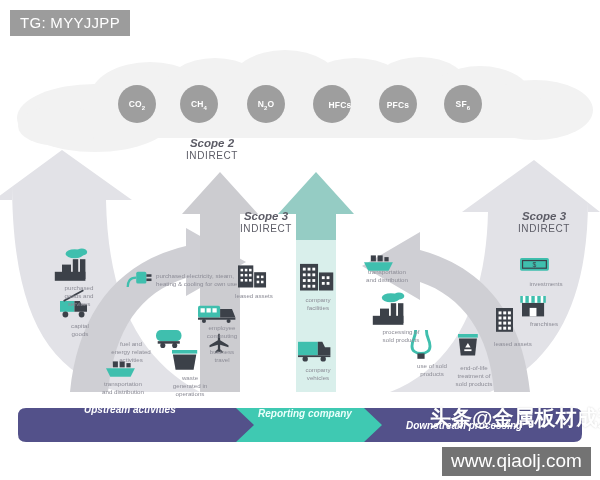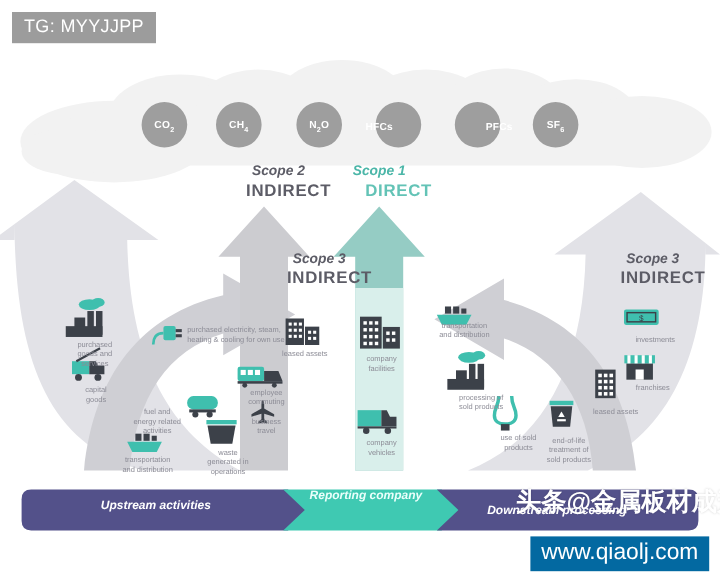--- a/index.html
+++ b/index.html
@@ -27,22 +27,22 @@
     color:#ffffff;font-size:8.5px;font-weight:bold;
     letter-spacing:.2px;text-align:center;width:40px;
   }
   .gas-txt sub{font-size:6px;}
 
   .scope-title{
     font-style:italic;font-weight:bold;font-size:11.5px;
     text-align:center;white-space:nowrap;line-height:1.15;
   }
   .scope-sub{
-    font-weight:bold;font-size:14px;letter-spacing:.6px;
-    text-align:right;white-space:nowrap;line-height:1.2;
+    font-weight:normal;font-size:10px;letter-spacing:.6px;
+    text-align:center;white-space:nowrap;line-height:1.2;
   }
   .gray-scope{color:#5c5c66;}
   .gray-scope .scope-sub{color:#5c5c66;}
   .teal-scope{color:#4bb6a8;}
   .teal-scope .scope-sub{color:#63c3b6;}
 
   .cat{
     color:#8c8c96;font-size:6.2px;line-height:1.32;
     text-align:center;white-space:pre-line;
   }
@@ -63,21 +63,21 @@
   .wm-cn{
     position:absolute;z-index:60;
     left:430px;top:404px;
     font-size:21px;font-weight:bold;color:#ffffff;
     white-space:nowrap;letter-spacing:0px;
     text-shadow:0 0 2px rgba(0,0,0,.18);
   }
   .wm-url{
     position:absolute;z-index:60;
     left:442px;top:447px;
-    background:#0369a1;color:#ffffff;
+    background:#737373;color:#ffffff;
     font-size:19px;padding:3px 9px 4px 9px;
     white-space:nowrap;
   }
 </style>
 </head>
 <body>
 
 <div id="stage">
 
   <svg id="scene" viewBox="0 0 600 480">
@@ -331,33 +331,29 @@
 
       <path d="M 364,408 l 210,0 q 8,0 8,8 l 0,18 q 0,8 -8,8 l -210,0 l 18,-17 Z" fill="#53518a"></path>
     </g>
   </svg>
 
   <div class="tg-tag">TG: MYYJJPP</div>
 
   <div class="lbl gas-txt" style="left:117px;top:99px;">CO<sub>2</sub></div>
   <div class="lbl gas-txt" style="left:179px;top:99px;">CH<sub>4</sub></div>
   <div class="lbl gas-txt" style="left:246px;top:99px;">N<sub>2</sub>O</div>
-  <div class="lbl gas-txt" style="left:296px;top:100px;">HFCs</div>
-  <div class="lbl gas-txt" style="left:396px;top:100px;">PFCs</div>
+  <div class="lbl gas-txt" style="left:320px;top:100px;">HFCs</div>
+  <div class="lbl gas-txt" style="left:378px;top:100px;">PFCs</div>
   <div class="lbl gas-txt" style="left:443px;top:99px;">SF<sub>6</sub></div>
 
-  <div class="lbl gray-scope" style="left:188px;top:137px;width:88px;">
+  <div class="lbl gray-scope" style="left:168px;top:137px;width:88px;">
     <div class="scope-title">Scope 2</div>
     <div class="scope-sub">INDIRECT</div>
   </div>
 
-  <div class="lbl teal-scope" style="left:272px;top:137px;width:88px;">
-    <div class="scope-title">Scope 1</div>
-    <div class="scope-sub">DIRECT</div>
-  </div>
 
   <div class="lbl gray-scope" style="left:222px;top:210px;width:88px;">
     <div class="scope-title">Scope 3</div>
     <div class="scope-sub">INDIRECT</div>
   </div>
 
   <div class="lbl gray-scope" style="left:500px;top:210px;width:88px;">
     <div class="scope-title">Scope 3</div>
     <div class="scope-sub">INDIRECT</div>
   </div>
@@ -409,20 +405,20 @@
   <div class="lbl cat w56" style="left:446px;top:364px;">end-of-life
 treatment of
 sold products</div>
 
   <div class="lbl cat w62" style="left:482px;top:340px;">leased assets</div>
 
   <div class="lbl cat w56" style="left:516px;top:320px;">franchises</div>
 
   <div class="lbl cat w56" style="left:518px;top:280px;">investments</div>
 
-  <div class="barlabel" style="left:84px;top:416px;">Upstream activities</div>
+  <div class="barlabel" style="left:84px;top:404px;">Upstream activities</div>
   <div class="barlabel teal" style="left:258px;top:408px;">Reporting company</div>
   <div class="barlabel" style="left:406px;top:420px;">Downstream processing</div>
 
   <div class="wm-cn">头条@金属板材成形网</div>
   <div class="wm-url">www.qiaolj.com</div>
 
 </div>
 
 </body></html>

